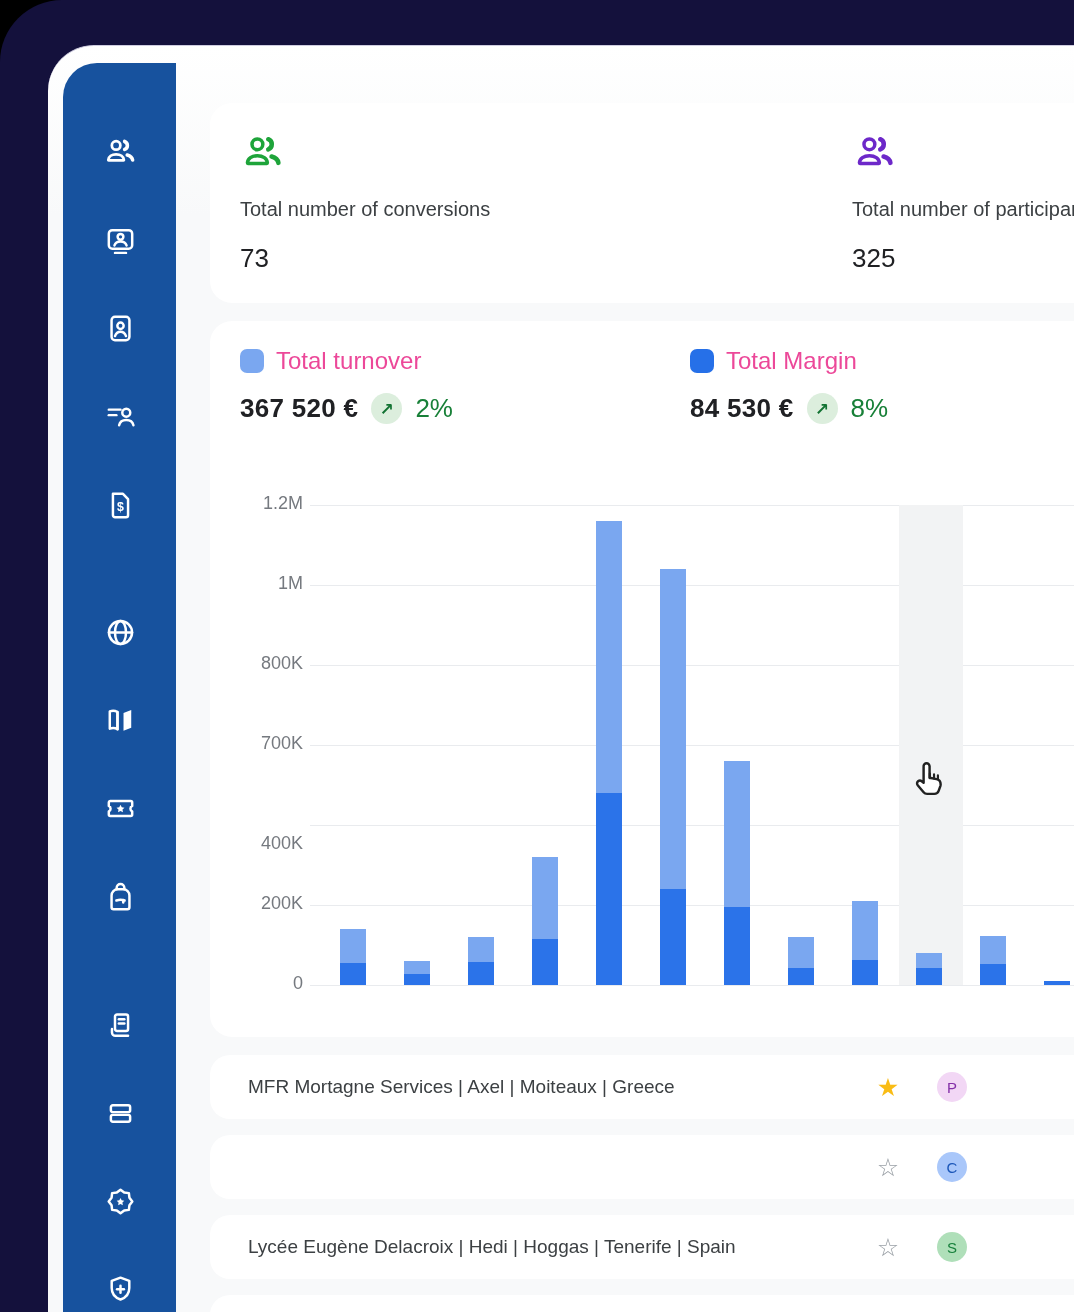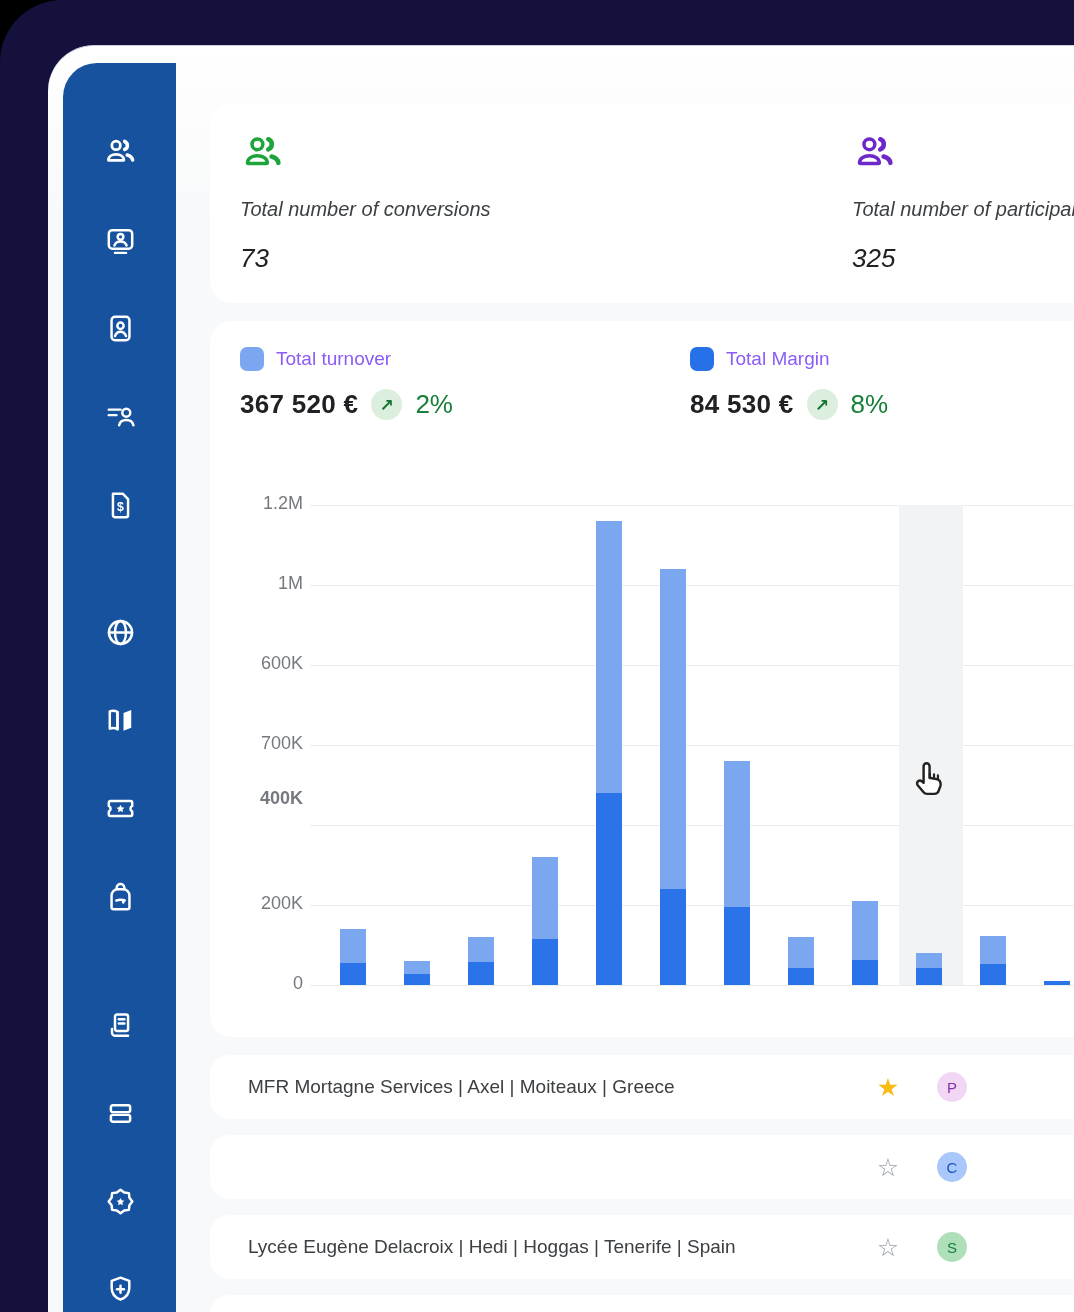--- a/index.html
+++ b/index.html
@@ -16,31 +16,31 @@
   
   #sidebar{position:absolute;left:63px;top:63px;width:113px;bottom:0;
            background:#17529E;border-top-left-radius:34px;}
   .side-btn{position:absolute;width:44px;height:44px;display:flex;align-items:center;
             justify-content:center;color:#fff;cursor:pointer;}
   .side-btn svg{width:33px;height:33px;display:block;}
 
   
   .card{position:absolute;left:210px;width:976px;background:#fff;border-radius:22px;}
   #kpi-card{top:103px;height:200px;}
-  .kpi{position:absolute;top:0;height:200px;width:460px;font-style:italic;}
+  .kpi{position:absolute;top:0;height:200px;width:460px;}
   .kpi-icon{position:absolute;left:0;top:28px;width:46px;height:42px;}
   .kpi-icon svg{width:46px;height:42px;}
   .kpi-label{position:absolute;left:0;top:95px;font-size:20px;color:#3C4043;white-space:nowrap;}
   .kpi-value{position:absolute;left:0;top:140px;font-size:26px;font-weight:500;color:#202124;}
 
   #chart-card{top:321px;height:716px;}
   .legend{position:absolute;top:26px;width:430px;}
   .legend-head{display:flex;align-items:center;gap:12px;}
   .swatch{width:24px;height:24px;border-radius:7px;flex:none;}
-  .legend-label{font-size:19px;color:#8b5cf6;white-space:nowrap;}
+  .legend-label{font-size:24px;color:#ec4899;white-space:nowrap;}
   .legend-val-row{display:flex;align-items:center;gap:13px;margin-top:18px;}
   .legend-value{font-size:26px;font-weight:600;color:#202124;letter-spacing:.3px;white-space:nowrap;}
   .trend-badge{width:31px;height:31px;border-radius:50%;background:#DCEEDD;display:flex;
                align-items:center;justify-content:center;}
   .trend-arrow{font-family:"DejaVu Sans",sans-serif;font-size:17px;font-weight:700;color:#137333;}
   .trend-text{font-size:26px;color:#188038;}
 
   
   #plot{position:absolute;left:100px;top:184px;width:876px;height:480px;}
   .gridline{position:absolute;left:0;right:0;height:1px;background:#E9EBEE;}
@@ -284,23 +284,23 @@
         </div>
         <div class="bar" style="left: 670px; height: 49px; background: rgb(122, 167, 240);">
           <div class="seg" style="height: 21px; background: rgb(43, 115, 233);"></div>
         </div>
         <div class="bar" style="left: 734px; height: 4px; background: rgb(122, 167, 240);">
           <div class="seg" style="height: 4px; background: rgb(43, 115, 233);"></div>
         </div>
       </div>
   <div class="ytick" style="top: 652px;">0</div>
       <div class="ytick" style="top: 572px;">200K</div>
-      <div class="ytick" style="top: 467px; font-weight: bold;">400K</div>
+      <div class="ytick" style="top: 512px;">400K</div>
       <div class="ytick" style="top: 412px;">700K</div>
-      <div class="ytick" style="top: 332px;">600K</div>
+      <div class="ytick" style="top: 332px;">800K</div>
       <div class="ytick" style="top: 252px;">1M</div>
       <div class="ytick" style="top: 172px;">1.2M</div>
     </section>
 
   <div id="rows">
       <div class="row" style="top: 1055px;">
         <span class="row-text">MFR Mortagne Services | Axel | Moiteaux | Greece</span>
         <span class="row-star on">★</span>
         <span class="row-avatar" style="background: rgb(242, 215, 245); color: rgb(132, 48, 168);">P</span>
       </div>

